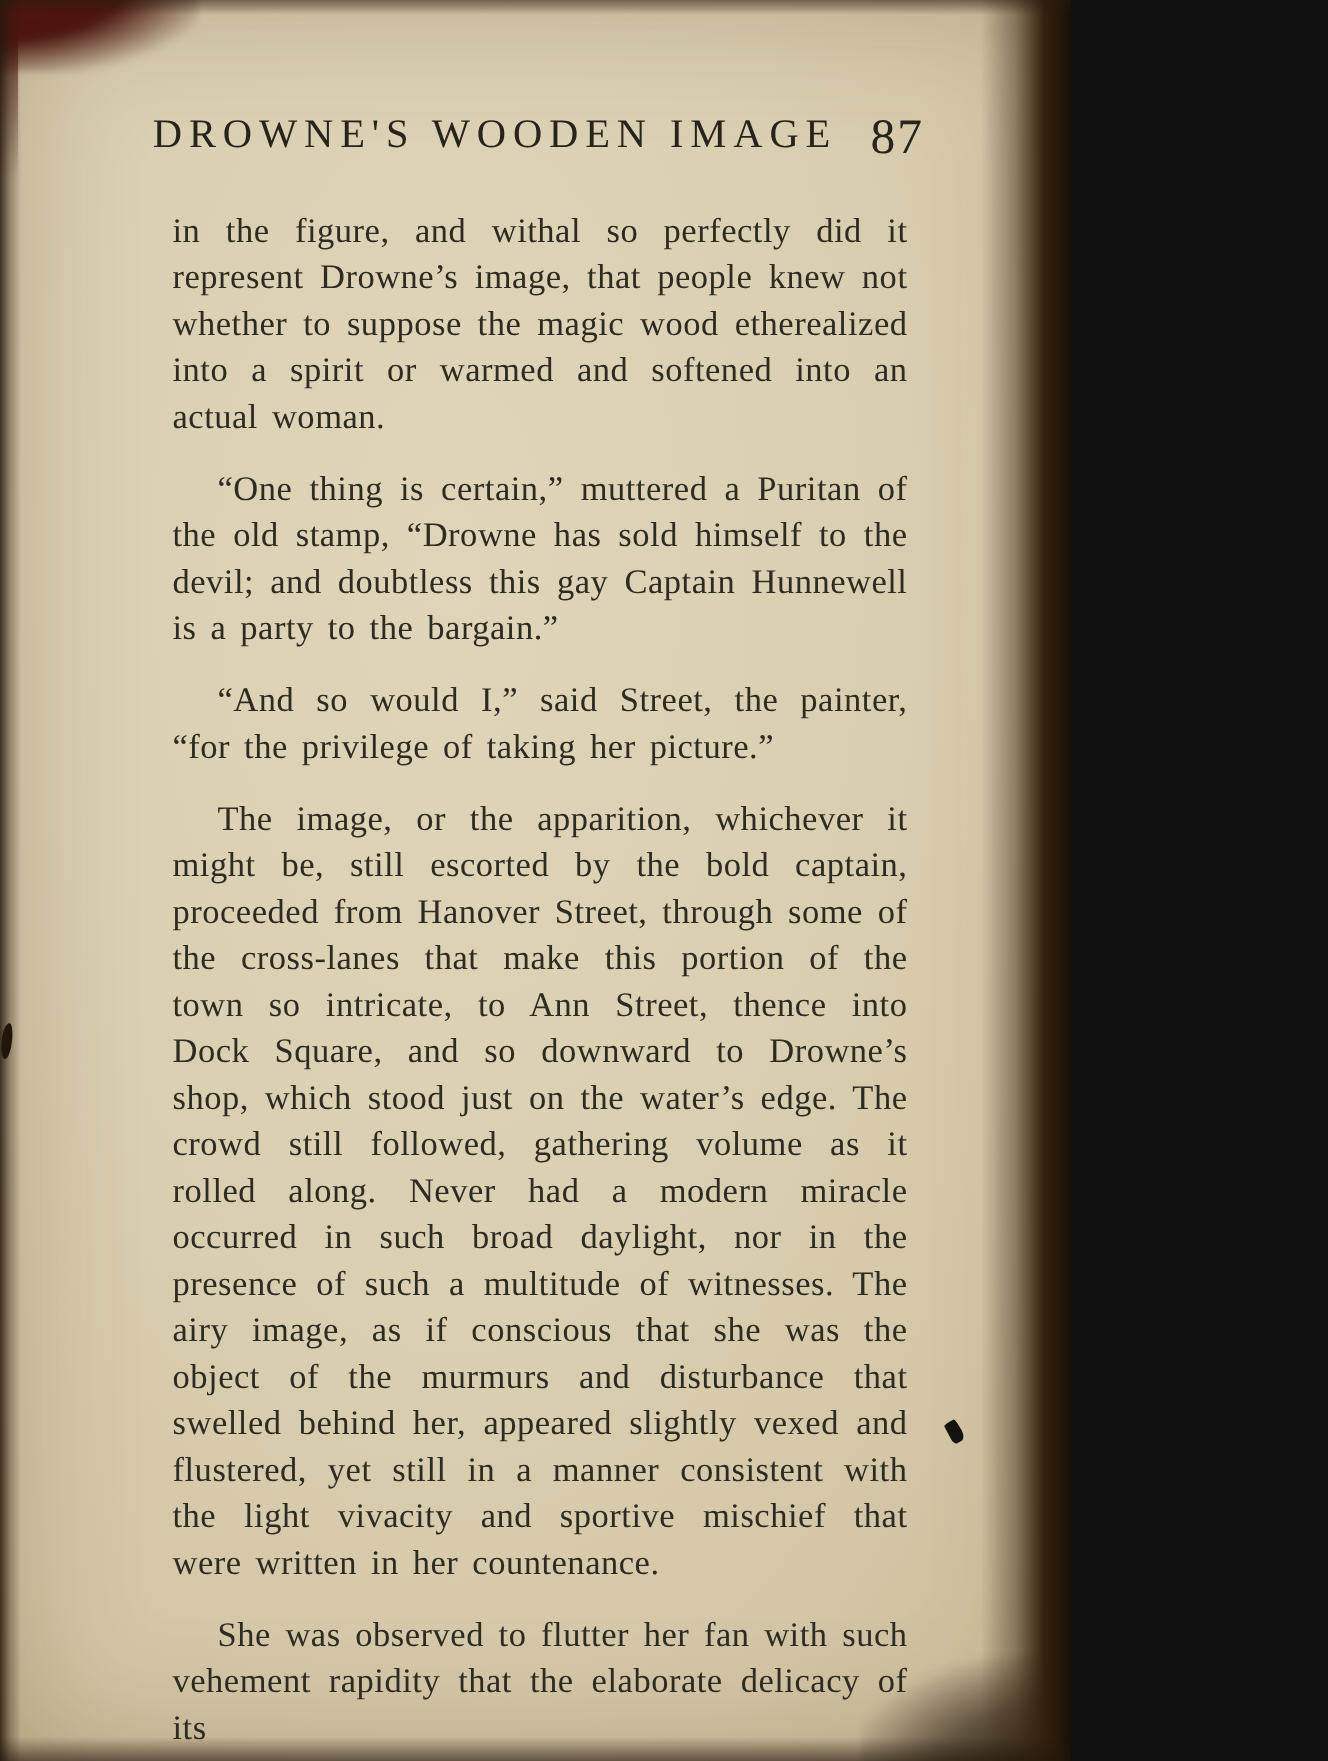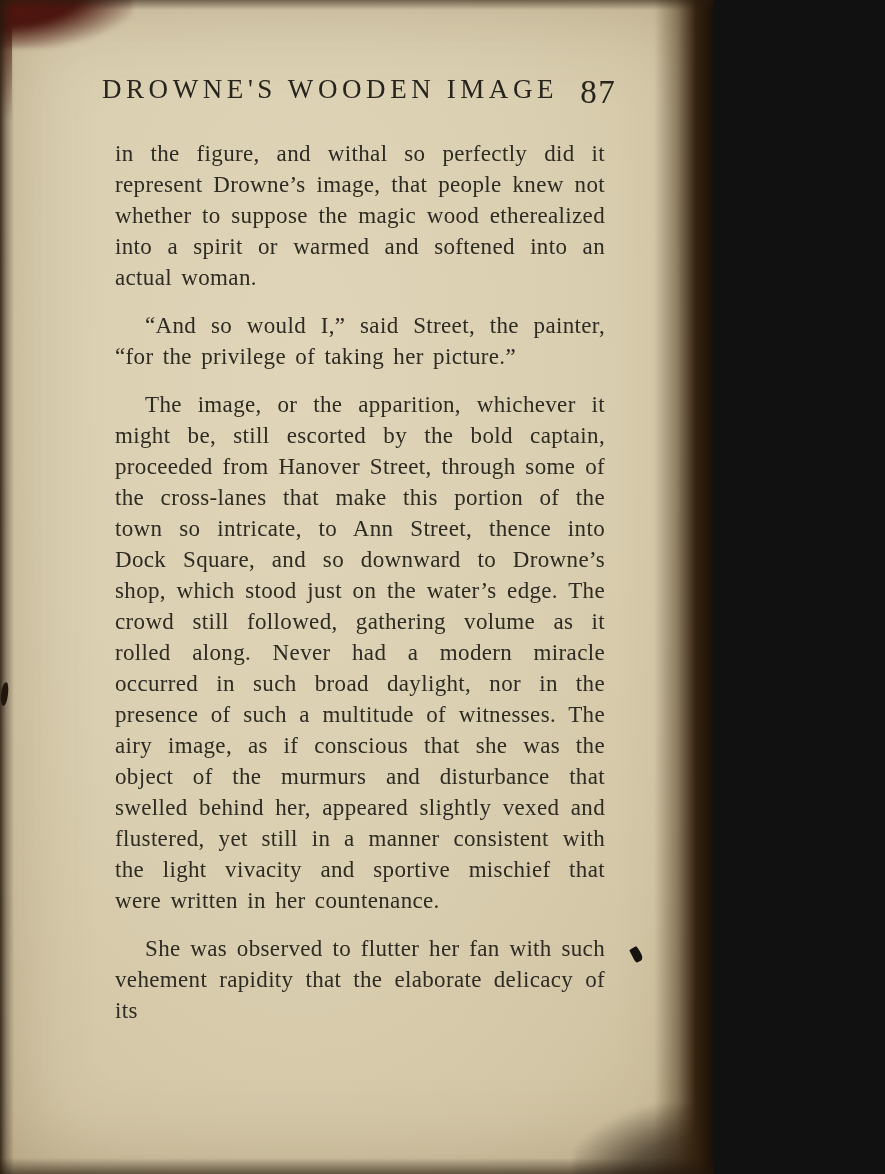--- a/index.html
+++ b/index.html
@@ -120,20 +120,21 @@
 
     <div class="content">
 
       <div class="running-header">
         <span class="page-title">DROWNE'S WOODEN IMAGE</span>
         <span class="page-number">87</span>
       </div>
 
       <div class="body-text">
         <p>in the figure, and withal so perfectly did it represent Drowne’s image, that people knew not whether to suppose the magic wood etherealized into a spirit or warmed and softened into an actual woman.</p>
+        <p class="indent">“One thing is certain,” muttered a Puritan of the old stamp, “Drowne has sold himself to the devil; and doubtless this gay Captain Hunnewell is a party to the bargain.”</p>
         <p class="indent">“And so would I,” said Street, the painter, “for the privilege of taking her picture.”</p>
         <p class="indent">The image, or the apparition, whichever it might be, still escorted by the bold captain, proceeded from Hanover Street, through some of the cross-lanes that make this portion of the town so intricate, to Ann Street, thence into Dock Square, and so downward to Drowne’s shop, which stood just on the water’s edge. The crowd still followed, gathering volume as it rolled along. Never had a modern miracle occurred in such broad daylight, nor in the presence of such a multitude of witnesses. The airy image, as if conscious that she was the object of the murmurs and disturbance that swelled behind her, appeared slightly vexed and flustered, yet still in a manner consistent with the light vivacity and sportive mischief that were written in her countenance.</p>
         <p class="indent">She was observed to flutter her fan with such vehement rapidity that the elaborate delicacy of its</p>
       </div>
 
     </div>
 
     <div class="margin-mark"></div>
     <div class="ink-mark"></div>
 

